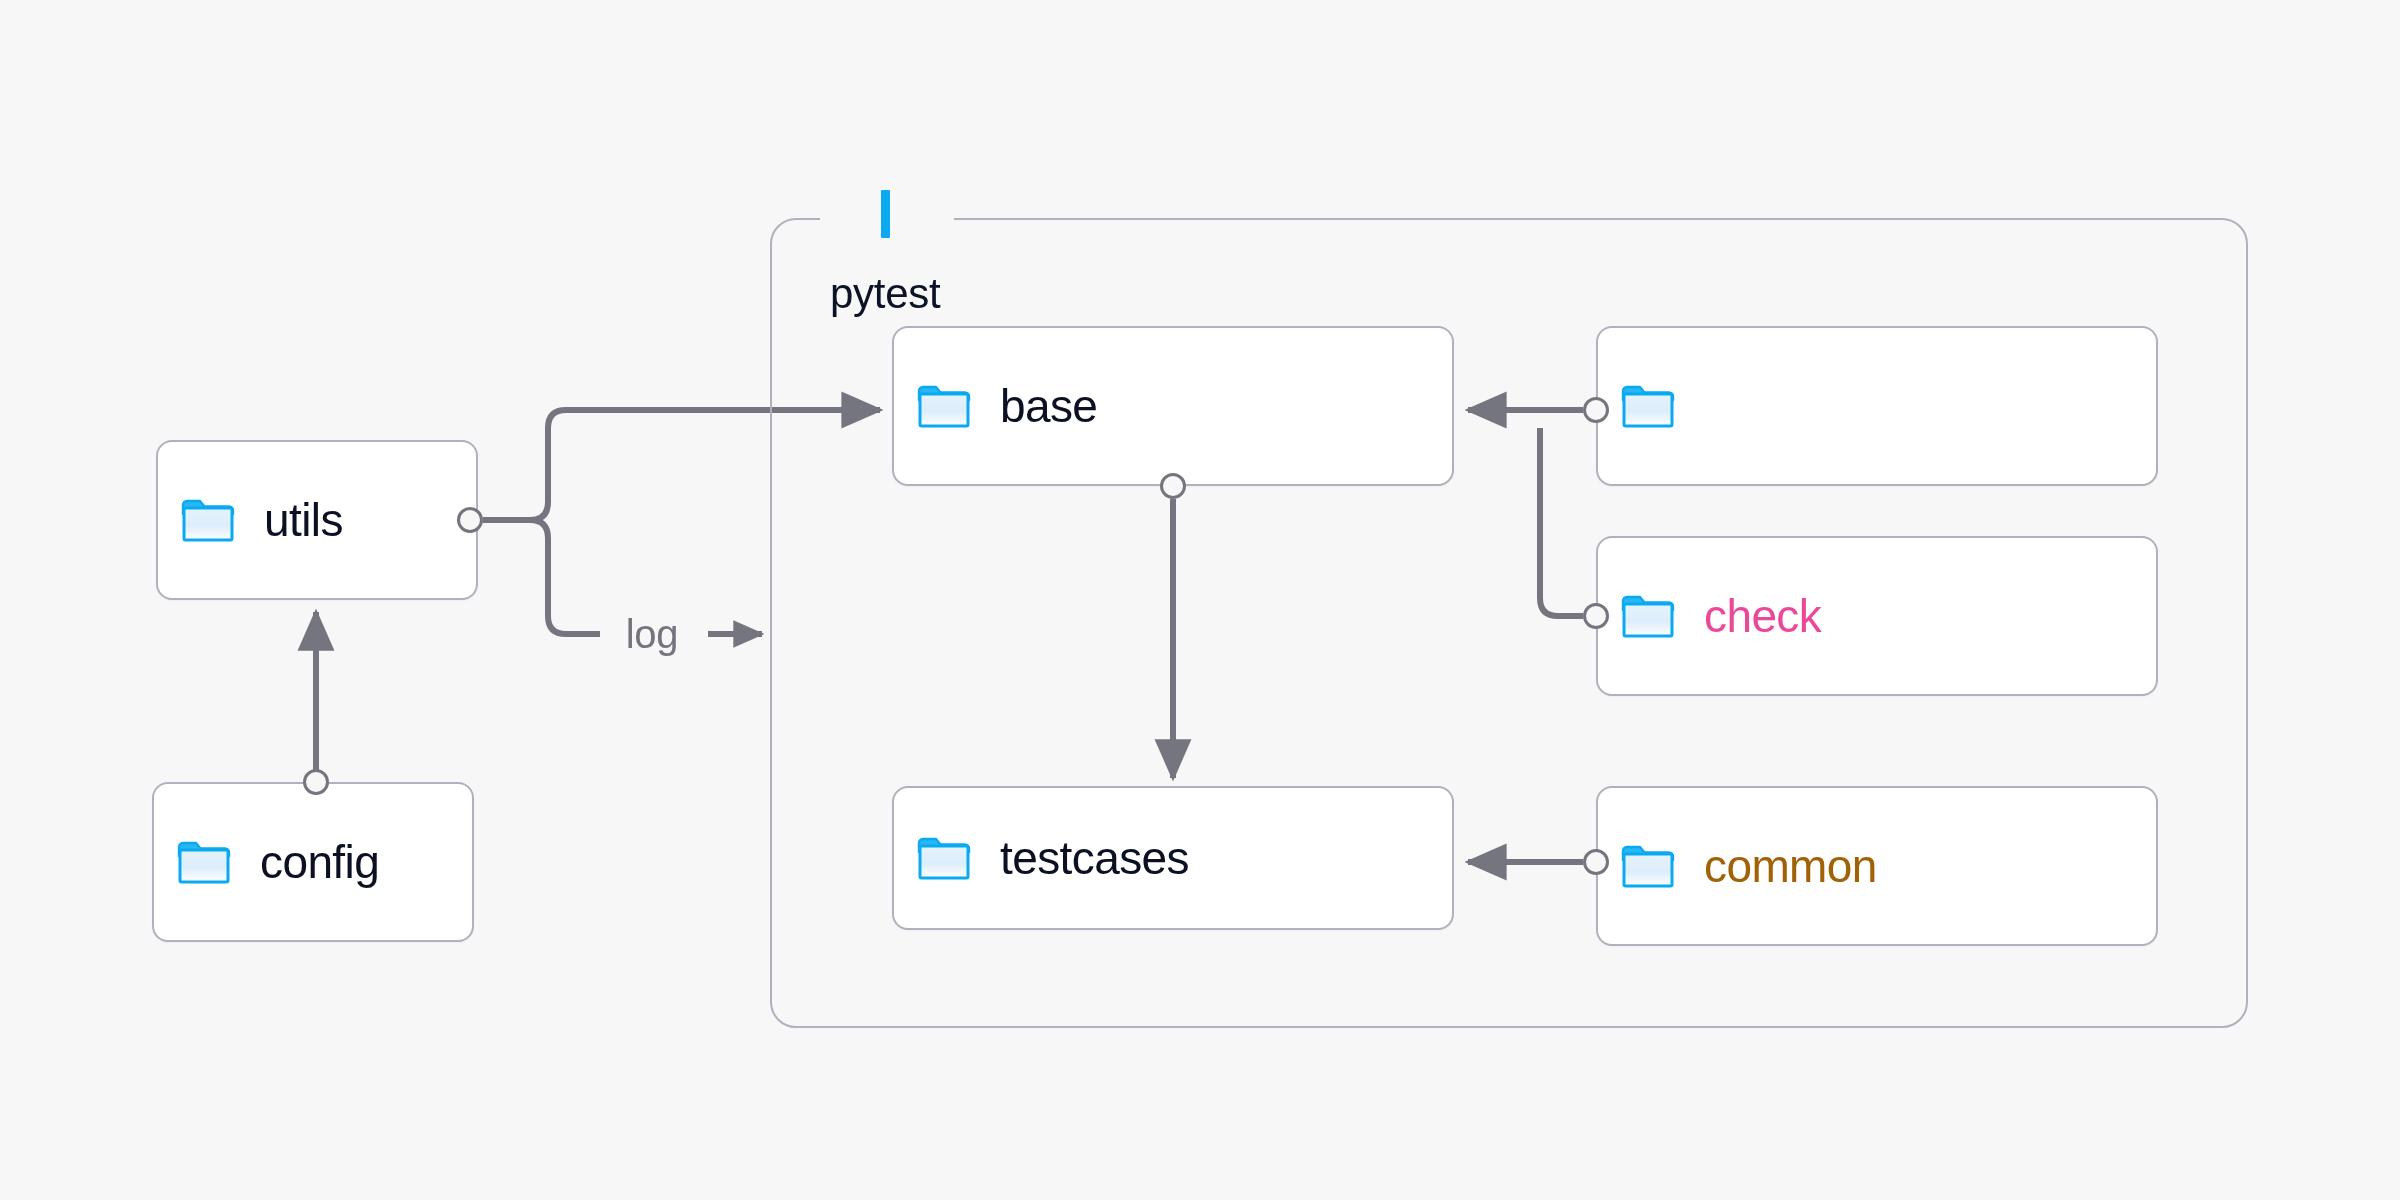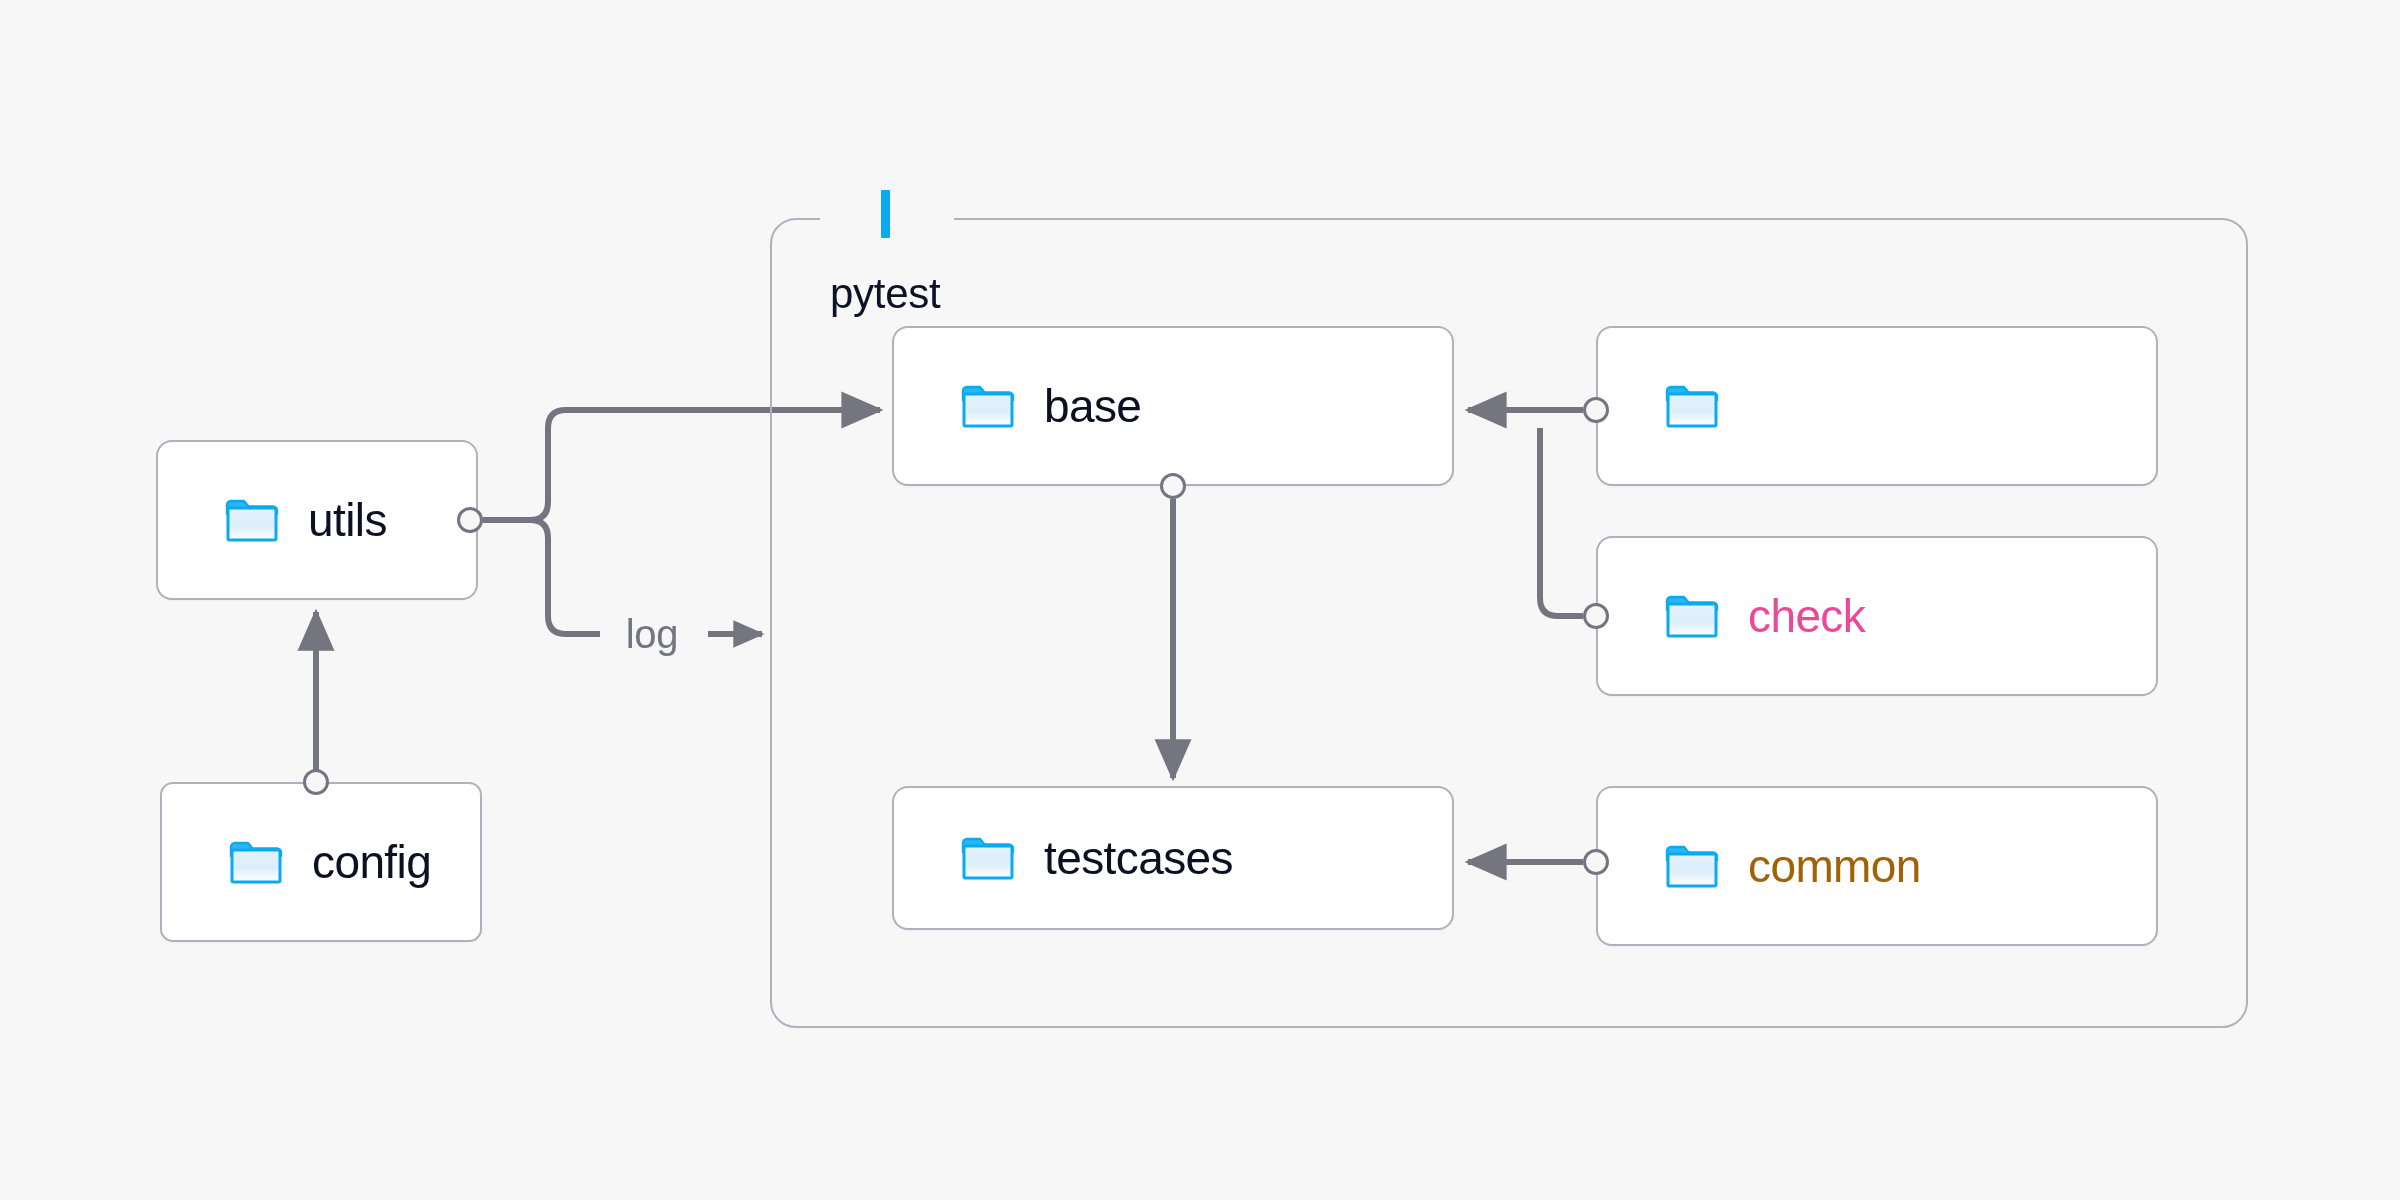--- a/index.html
+++ b/index.html
@@ -61,21 +61,21 @@
 
   
   .node {
     position: absolute;
     background: #ffffff;
     border: 2px solid #4c1d95;
     border-radius: 16px;
     box-sizing: border-box;
     display: flex;
     align-items: center;
-    padding-left: 66px;
+    padding-left: 22px;
     gap: 28px;
     box-shadow: 0 1px 2px rgba(20,20,40,0.04);
   }
   .node-label {
     font-size: 46px;
     color: #0b1022;
     letter-spacing: -0.6px;
     white-space: nowrap;
     line-height: 1;
   }
@@ -165,21 +165,21 @@
   </div>
 
   <div id="nodes-layer">
       <div class="node" style="left: 156px; top: 440px; width: 322px; height: 160px; border-color: rgb(179, 176, 189); background: rgb(255, 255, 255);">
         <svg class="folder-icon" viewBox="0 0 56 48">
           <path d="M3 9 C3 6.8 4.8 5 7 5 L20 5 L24.5 10.5 L49 10.5 C51.2 10.5 53 12.3 53 14.5 L53 18 L3 18 Z" fill="#29b6f5" stroke="#0aaaf0" stroke-width="2.4" stroke-linejoin="round"></path>
           <rect x="4" y="12" width="48" height="32" rx="1.5" fill="url(#folderFill)" stroke="#0aaaf0" stroke-width="3"></rect>
         </svg>
         <span class="node-label" style="color: rgb(11, 16, 34);">utils</span>
       </div>
-      <div class="node" style="left: 160px; top: 782px; width: 322px; height: 160px; border-color: rgb(179, 176, 189); background: rgb(255, 255, 255); border-radius: 13px;">
+      <div class="node" style="left: 152px; top: 782px; width: 322px; height: 160px; border-color: rgb(179, 176, 189); background: rgb(255, 255, 255);">
         <svg class="folder-icon" viewBox="0 0 56 48">
           <path d="M3 9 C3 6.8 4.8 5 7 5 L20 5 L24.5 10.5 L49 10.5 C51.2 10.5 53 12.3 53 14.5 L53 18 L3 18 Z" fill="#29b6f5" stroke="#0aaaf0" stroke-width="2.4" stroke-linejoin="round"></path>
           <rect x="4" y="12" width="48" height="32" rx="1.5" fill="url(#folderFill)" stroke="#0aaaf0" stroke-width="3"></rect>
         </svg>
         <span class="node-label" style="color: rgb(11, 16, 34);">config</span>
       </div>
       <div class="node" style="left: 892px; top: 326px; width: 562px; height: 160px; border-color: rgb(179, 176, 189); background: rgb(255, 255, 255);">
         <svg class="folder-icon" viewBox="0 0 56 48">
           <path d="M3 9 C3 6.8 4.8 5 7 5 L20 5 L24.5 10.5 L49 10.5 C51.2 10.5 53 12.3 53 14.5 L53 18 L3 18 Z" fill="#29b6f5" stroke="#0aaaf0" stroke-width="2.4" stroke-linejoin="round"></path>
           <rect x="4" y="12" width="48" height="32" rx="1.5" fill="url(#folderFill)" stroke="#0aaaf0" stroke-width="3"></rect>

